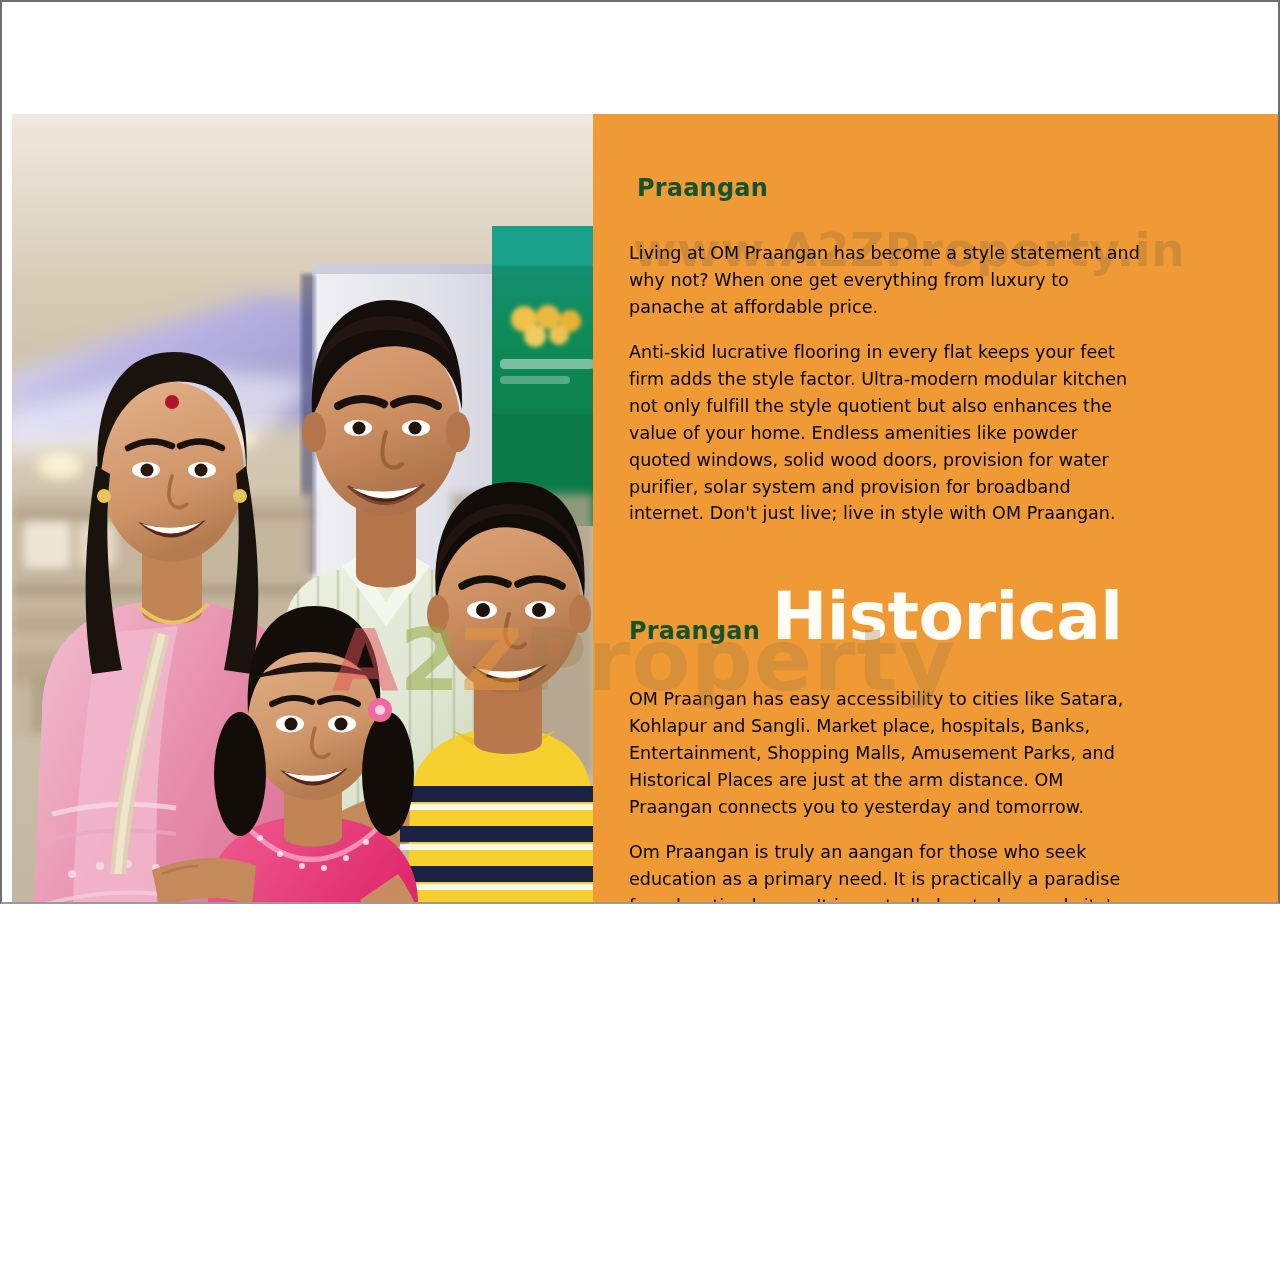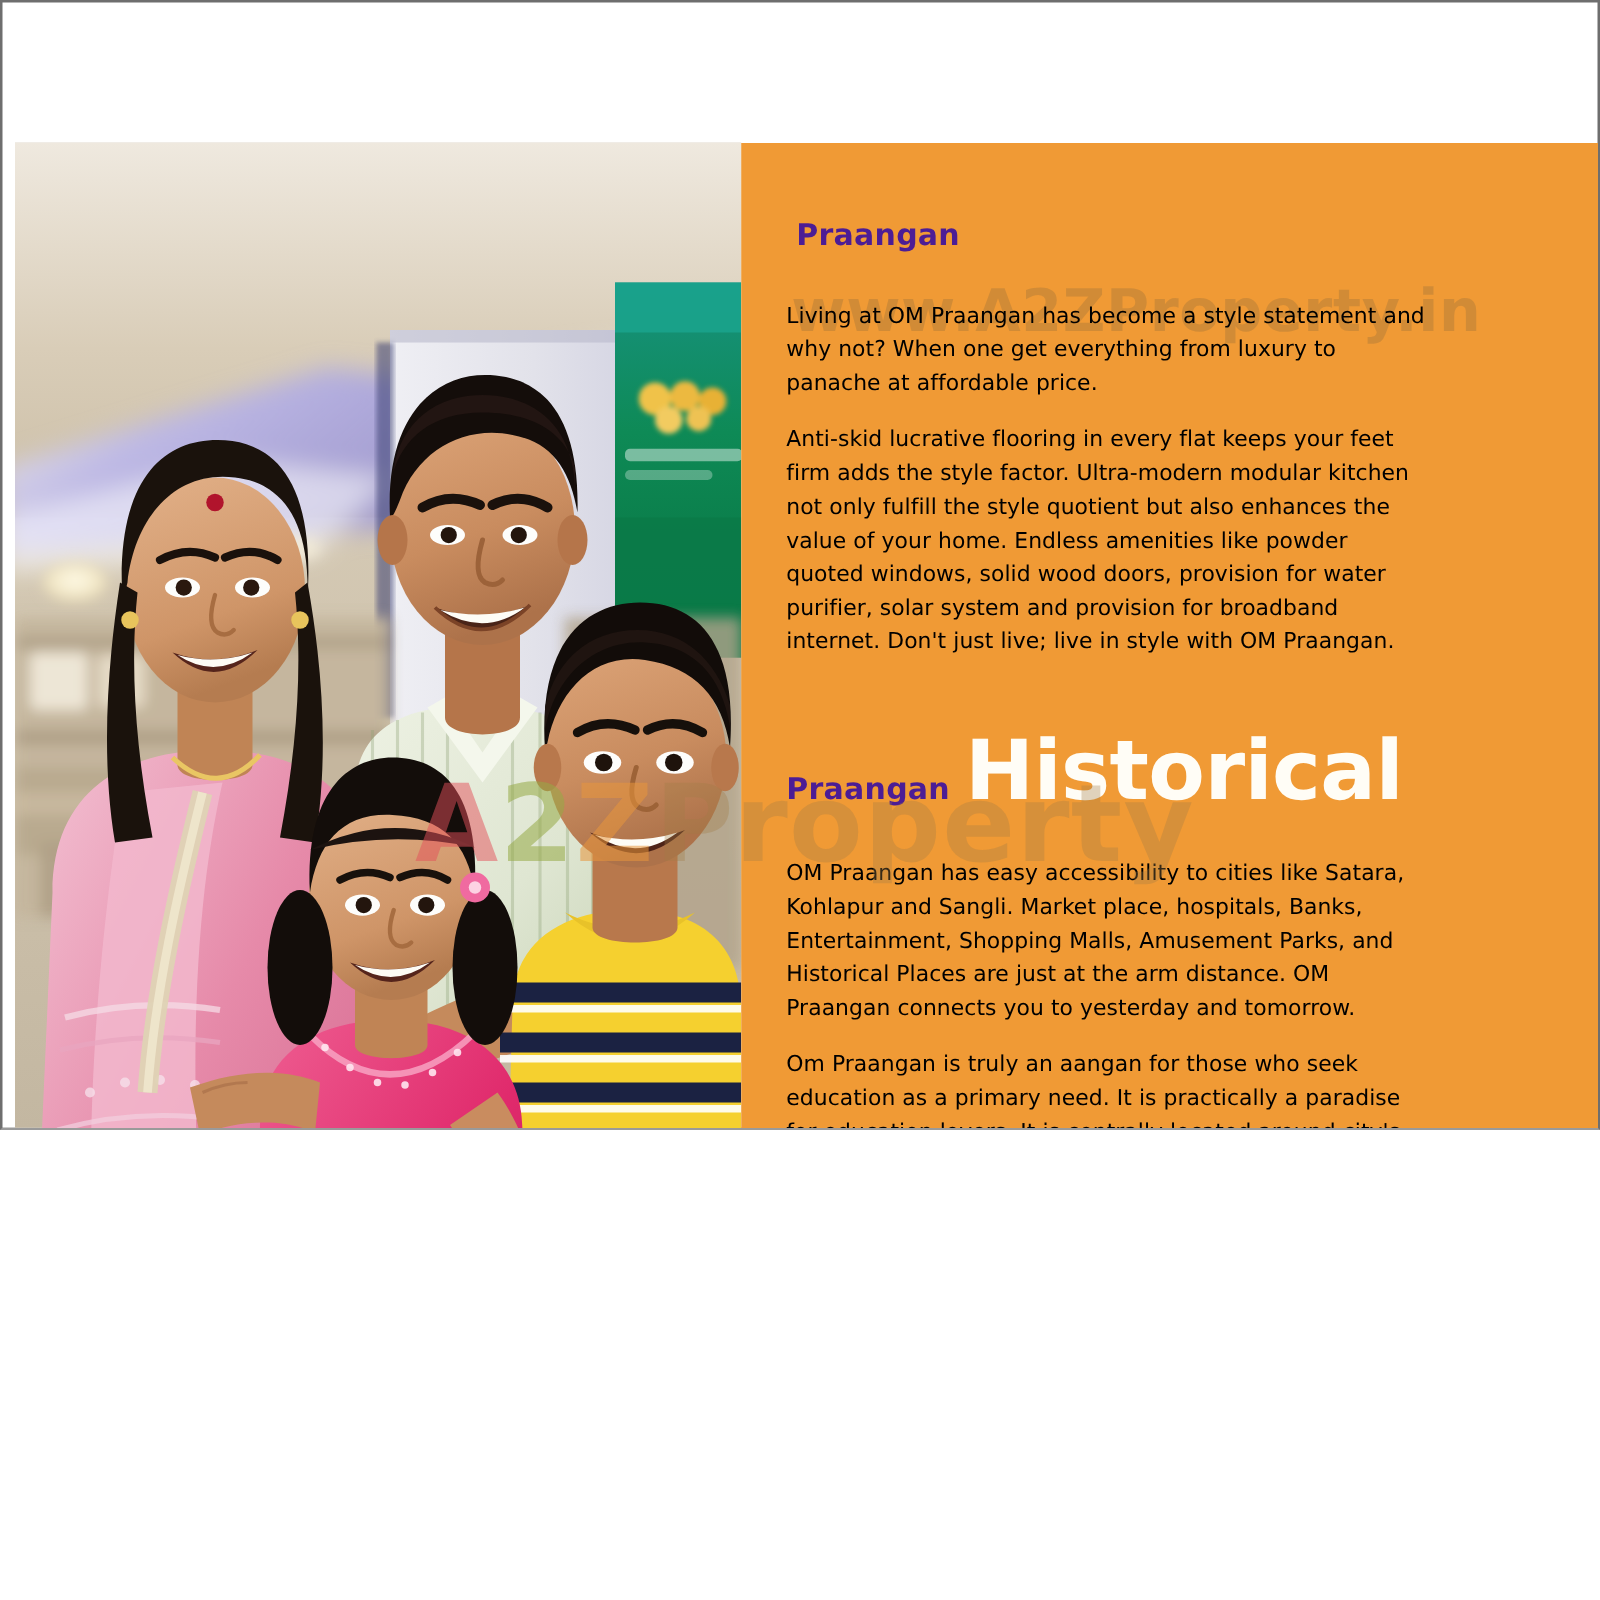--- a/index.html
+++ b/index.html
@@ -96,21 +96,21 @@
     display: flex;
     align-items: baseline;
     padding-left: 32px;
     padding-right: 16px;
     position: relative;
     z-index: 4;
   }
   .heading .kicker {
     font-size: 24px;
     font-weight: 600;
-    color: #4c1d95;
+    color: #14532d;
     margin-right: 12px;
     letter-spacing: 0.2px;
     white-space: nowrap;
   }
   .heading .big {
     font-size: 66px;
     font-weight: 600;
     color: #fffdf6;
     line-height: 1.0;
     letter-spacing: -0.5px;

